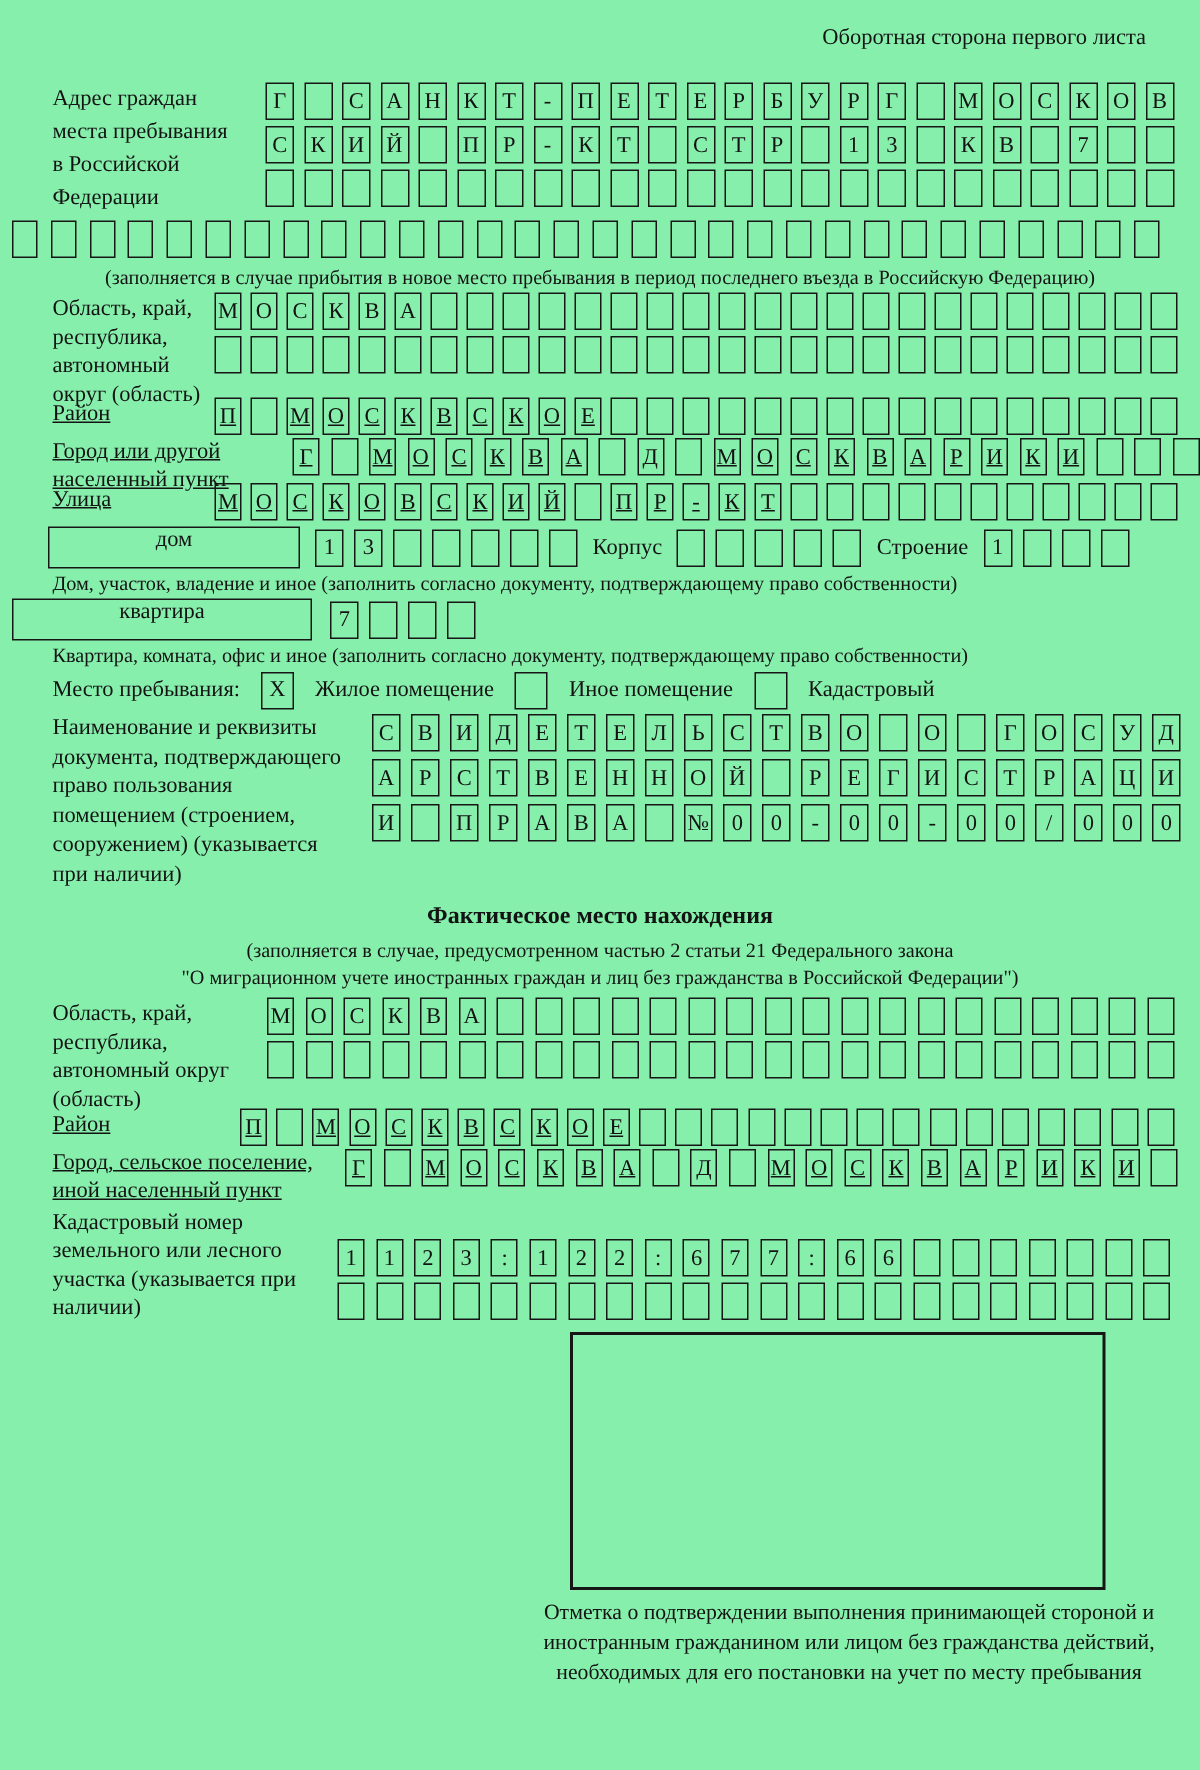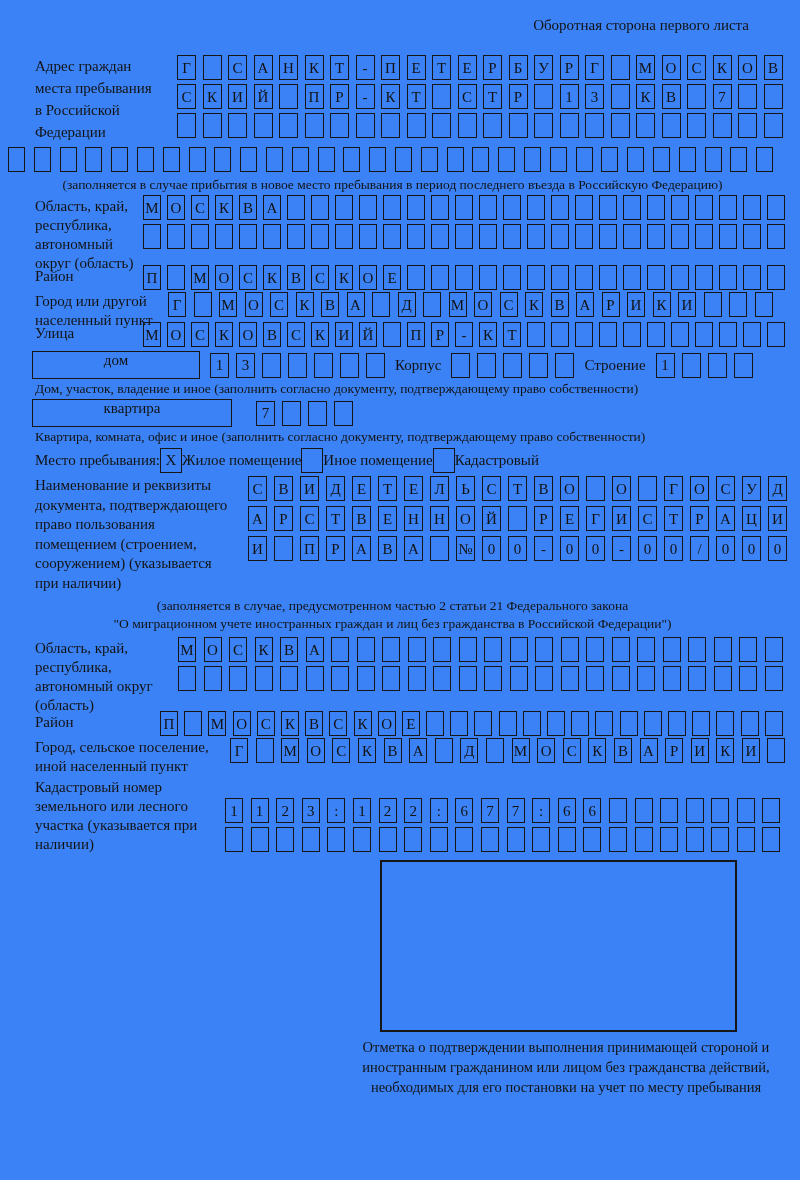--- a/index.html
+++ b/index.html
@@ -1,17 +1,17 @@
 <!DOCTYPE html>
 <html><head>
 <meta charset="utf-8">
 <style>
   html,body{margin:0;padding:0;background:#fff;}
   .page{position:relative;width:800px;height:1180px;box-sizing:border-box;
-        padding:16px 23px 0 8px;background:#3b82f6;color:#131313;overflow:hidden;
+        padding:16px 8px 0 8px;background:#86efac;color:#131313;overflow:hidden;
         font-family:"Liberation Serif","DejaVu Serif",serif;}
   .hdr{ text-align:right;padding-right:28px;font-size:15px;line-height:19px;}
   .flex{display:flex;}
   .cellcol{display:flex;flex-direction:column;gap:4px;}
   .cells{display:flex;}
   .cell{box-sizing:border-box;flex:0 0 auto;border:1.6px solid #161616;height:25px;
         display:flex;align-items:center;justify-content:center;font-size:15px;padding-top:1px;}
   .g24a{gap:6.5px}.g24a .cell{width:19px}
   .g30{gap:8.8px}.g30 .cell{width:17px}
   .g27{gap:6px}.g27 .cell{width:18px}
@@ -22,33 +22,33 @@
   .gsmall{gap:7px}.gsmall .cell{width:19px}
   .plabel{width:142px;margin-left:27px;box-sizing:border-box;padding-right:20px;
           font-size:15px;line-height:22px;flex:0 0 auto;}
   .slabel{width:108px;margin-left:27px;box-sizing:border-box;padding-right:6px;
           font-size:15px;line-height:19px;flex:0 0 auto;padding-top:2px;}
   .prevblock{margin-top:20px;height:88px;}
   .row4{margin-top:4px;margin-left:0;}
   .note{margin-top:4px;text-align:center;font-size:13.5px;line-height:17px;}
   .stitle{margin-top:2px;text-align:center;font-weight:bold;font-size:16px;line-height:20px;}
   .region1{margin-top:2px;height:66px;overflow:visible;}
-  .rowline{display:flex;align-items:flex-start;}
+  .rowline{display:flex;align-items:flex-start;text-decoration:underline;}
   .mt2{margin-top:2px}.mt4{margin-top:4px}
-  .cityrow{height:28px;overflow:visible;}
+  .cityrow{height:28px;overflow:visible;gap:27px;}
   .citylabel{width:133px;margin-left:27px;font-size:15px;line-height:19px;flex:0 0 auto;}
   .houserow{display:flex;align-items:center;gap:10px;margin-left:24px;margin-top:4px;}
   .wbox{box-sizing:border-box;border:1.8px solid #161616;height:28px;display:flex;
         justify-content:center;font-size:15px;flex:0 0 auto;}
   .house-box{width:168px;}
   .apt-box{width:200px;}
   .inlbl{font-size:15px;white-space:nowrap;}
   .subnote{margin-top:2px;margin-left:27px;font-size:13.5px;line-height:16px;}
-  .aptrow{display:flex;align-items:center;gap:24px;margin-left:24px;margin-top:2px;}
-  .stayrow{display:flex;align-items:center;margin-left:27px;margin-top:3px;}
+  .aptrow{display:flex;align-items:center;gap:12px;margin-top:2px;}
+  .stayrow{display:flex;align-items:center;gap:14px;margin-left:27px;margin-top:3px;}
   .chk{box-sizing:border-box;width:22px;height:25px;border:1.6px solid #161616;flex:0 0 auto;
        display:flex;align-items:center;justify-content:center;font-size:15px;}
   .staynote{margin-top:2px;margin-left:35px;width:560px;text-align:center;font-size:13.5px;line-height:17px;}
   .docblock{margin-top:3px;}
   .doclabel{width:213px;margin-left:27px;box-sizing:border-box;padding-right:10px;
             font-size:15px;line-height:19.5px;flex:0 0 auto;}
   .docs{gap:5px;}
   .facttitle{margin-top:8px;text-align:center;font-weight:bold;font-size:16px;line-height:20px;}
   .factsub{text-align:center;font-size:13.5px;line-height:18px;}
   .region2{margin-top:4px;height:72px;overflow:visible;}
@@ -471,20 +471,21 @@
           <div class="cell">0</div>
           <div class="cell">0</div>
           <div class="cell">/</div>
           <div class="cell">0</div>
           <div class="cell">0</div>
           <div class="cell">0</div>
         </div>
     </div>
   </div>
 
+  <div class="facttitle">Фактическое место нахождения</div>
   <div class="factsub mt4">(заполняется в случае, предусмотренном частью 2 статьи 21 Федерального закона</div>
   <div class="factsub">"О миграционном учете иностранных граждан и лиц без гражданства в Российской Федерации")</div>
 
   <div class="flex region2">
     <div class="r2label">Область, край, республика, автономный округ (область)</div>
     <div class="cellcol">
       <div class="cells g24b">
           <div class="cell">М</div>
           <div class="cell">О</div>
           <div class="cell">С</div>

